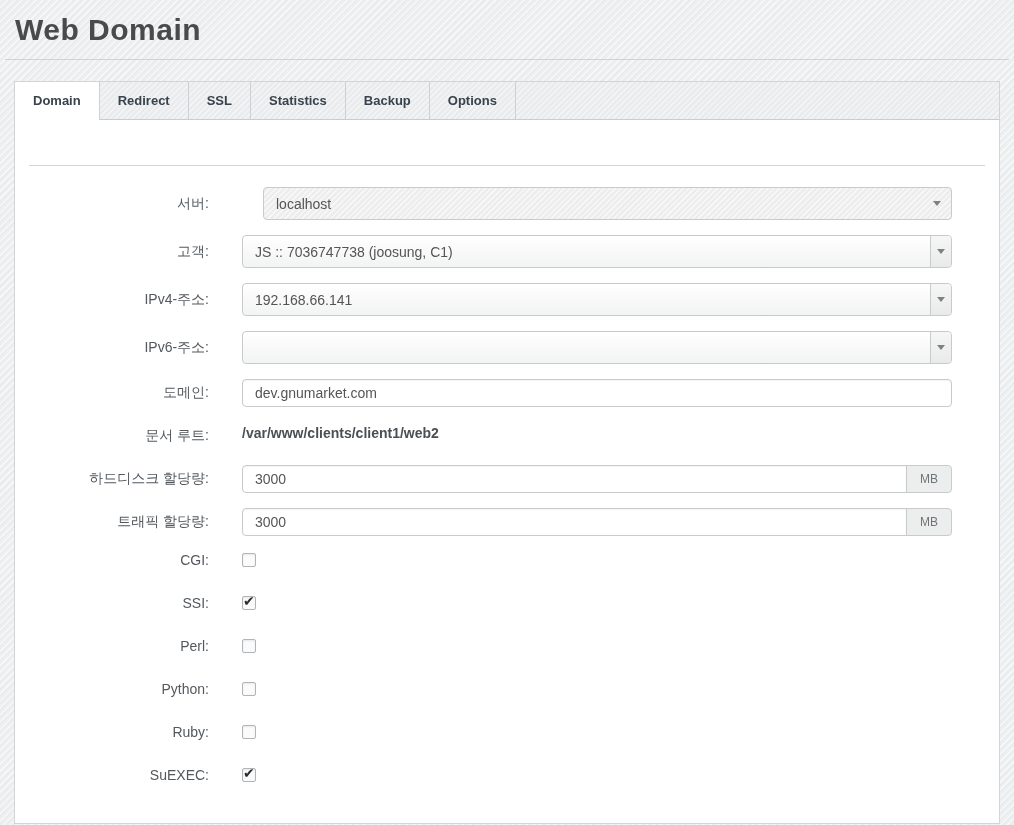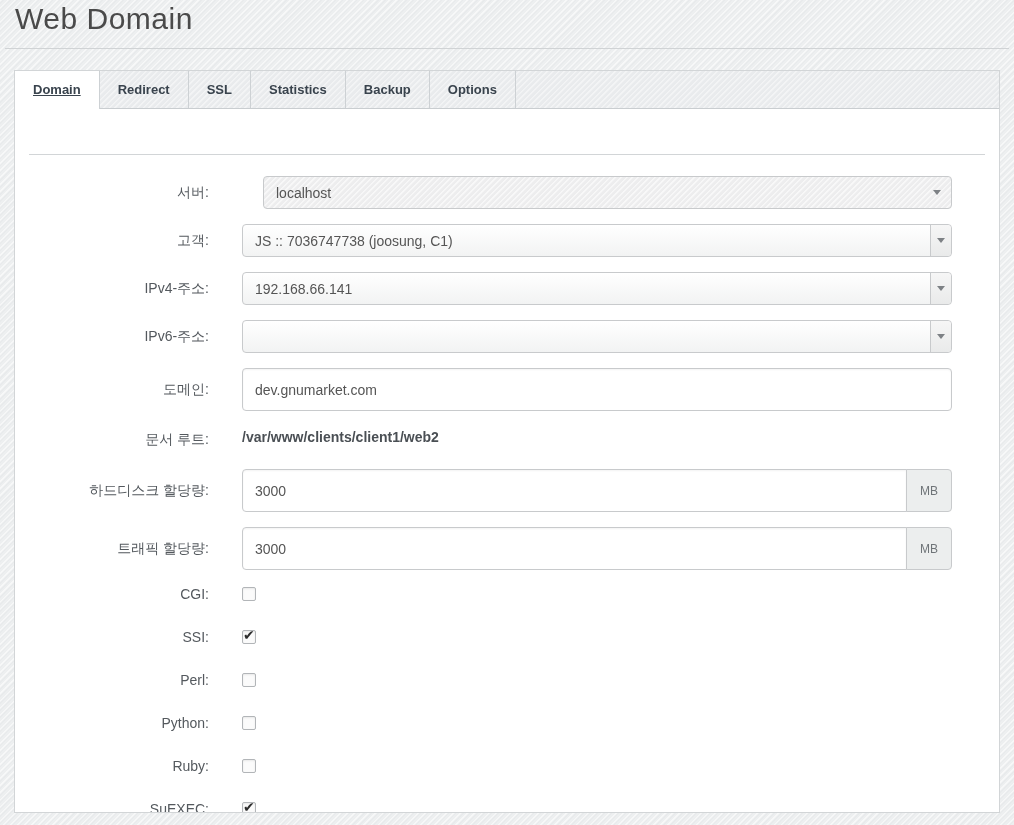--- a/index.html
+++ b/index.html
@@ -8,22 +8,22 @@
     font-family: "Liberation Sans", "DejaVu Sans", sans-serif;
   }
   body {
     background-color: #edeff0;
     background-image: repeating-linear-gradient(135deg,
       rgba(255,255,255,.55) 0px, rgba(255,255,255,.55) 1px,
       rgba(120,130,140,.04) 2px, rgba(120,130,140,.04) 3px,
       transparent 3px, transparent 5px);
   }
   .page-title {
-    font-size: 30px; font-weight: 400; color: #4a4a4a;
-    margin: 1px 0 0 15px; line-height: 36px; letter-spacing: .5px;
+    font-size: 30px; font-weight: 700; color: #4a4a4a;
+    margin: 12px 0 0 15px; line-height: 36px; letter-spacing: .5px;
   }
   .title-rule { border: none; border-top: 1px solid #d0d3d5; margin: 11px 5px 0 5px; }
 
   .panel {
     margin: 21px 14px 0 14px; height: 743px; overflow: hidden;
     background: #ffffff; border: 1px solid #d2d5d7;
   }
   .tabbar {
     display: flex; align-items: stretch;
     background-color: #e9ebed;
@@ -31,21 +31,21 @@
       rgba(255,255,255,.45) 0px, rgba(255,255,255,.45) 1px,
       transparent 2px, transparent 4px);
     border-bottom: 1px solid #c9cdd0;
   }
   .tab {
     padding: 11px 18px; font-size: 13px; font-weight: 700; color: #39434d;
     border-right: 1px solid #cdd1d4; cursor: pointer; white-space: nowrap;
   }
   .tab.active {
     background: #ffffff; background-image: none;
-    position: relative; margin-bottom: -1px; padding-bottom: 12px; z-index: 2; text-decoration: underline;
+    position: relative; margin-bottom: -1px; padding-bottom: 12px; z-index: 2;
   }
   .content-rule { border: none; border-top: 1px solid #d2d5d7; margin: 45px 14px 0 14px; }
 
   .form { margin-top: 21px; }
   .form-row { display: flex; align-items: center; margin-bottom: 15px; }
   .form-label {
     flex: none; width: 227px; padding-right: 33px; text-align: right;
     font-size: 14px; color: #54595e;
   }
   .control-area { width: 710px; flex: none; position: relative; }
@@ -74,21 +74,21 @@
     display: flex; align-items: center; justify-content: center;
   }
   .caret {
     width: 0; height: 0; border-left: 4px solid transparent;
     border-right: 4px solid transparent; border-top: 5px solid #7d8185;
   }
   .flat .caret { margin-right: 10px; }
 
   
   .text-input {
-    width: 100%; height: 43px; border: 1px solid #c8cacc; border-radius: 4px;
+    width: 100%; height: 28px; border: 1px solid #c8cacc; border-radius: 4px;
     padding: 0 12px; font-size: 14px; color: #555; outline: none;
     box-shadow: inset 0 1px 2px rgba(0,0,0,.05); background: #fff;
     font-family: "Liberation Sans", "DejaVu Sans", sans-serif;
   }
   .static-value { font-size: 14px; color: #4a4f54; padding-bottom: 6px; font-weight: bold; }
   .row-docroot { min-height: 28px; margin-bottom: 15px; }
 
   
   .input-group { display: flex; width: 100%; justify-content: space-between; }
   .input-group .text-input { flex: 1; border-radius: 4px 0 0 4px; }

